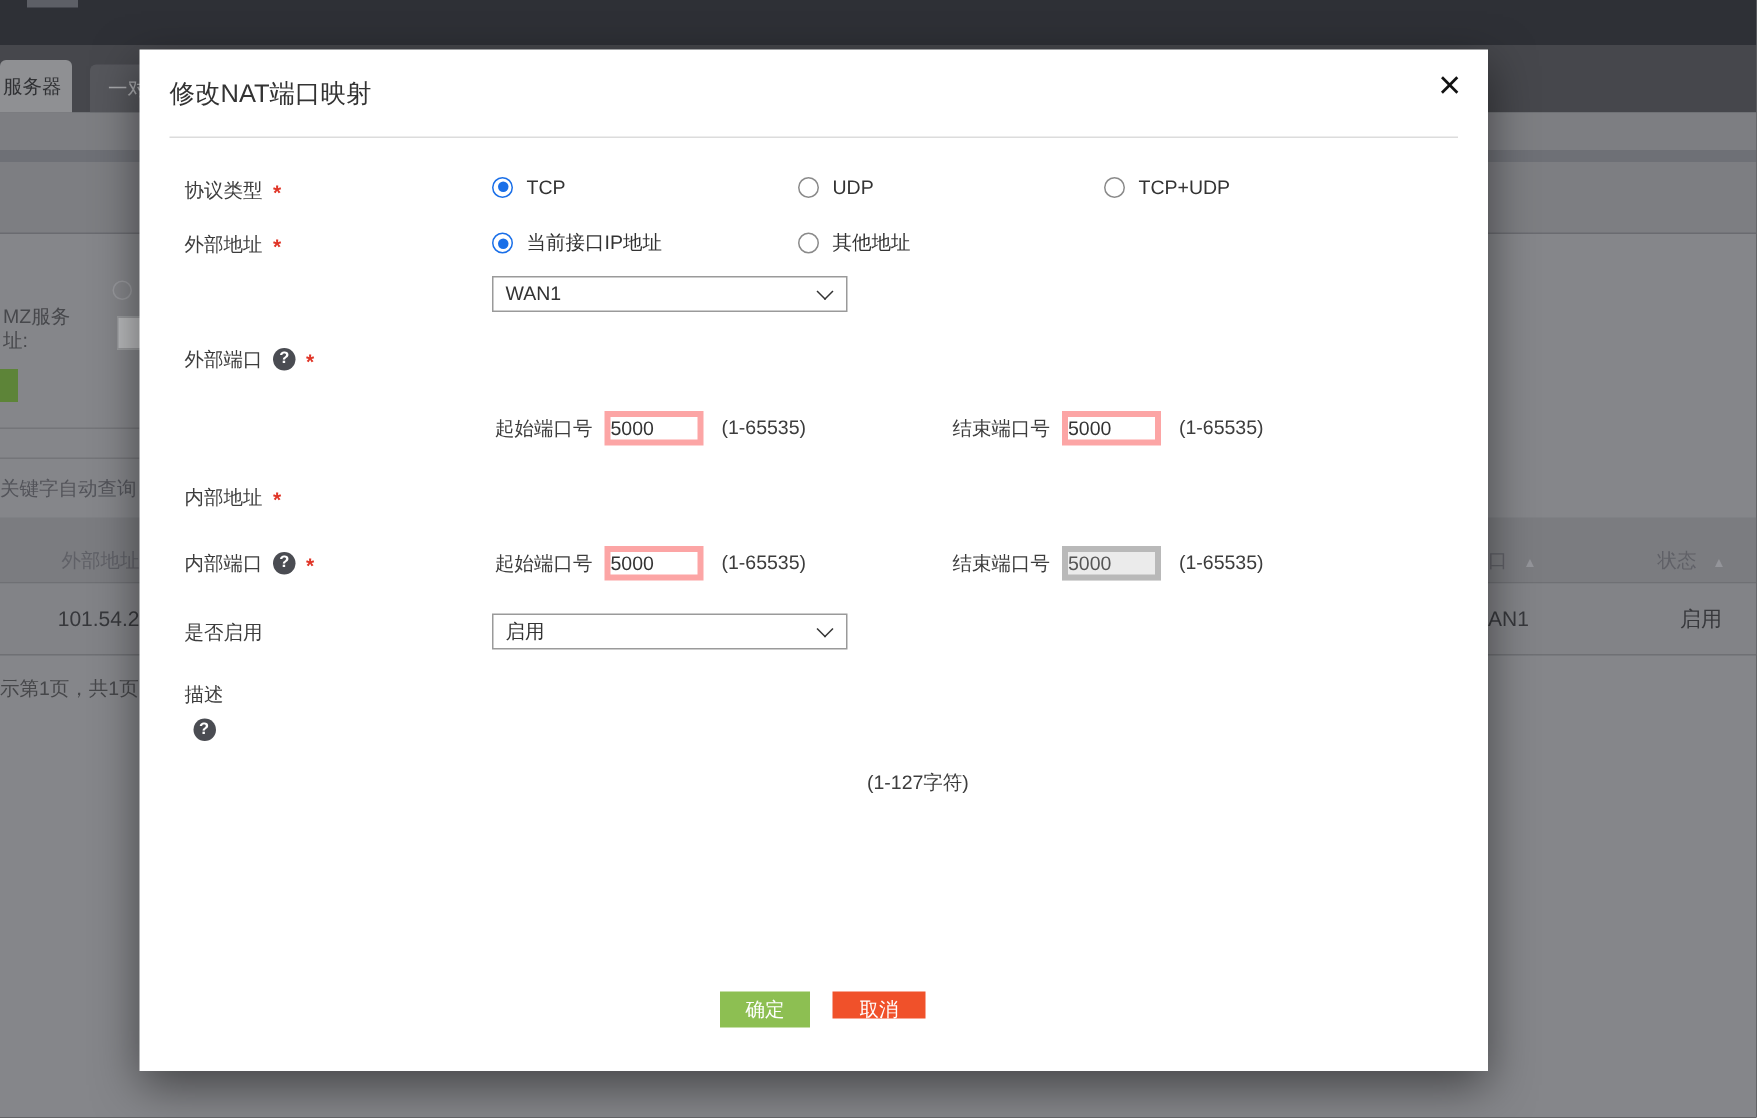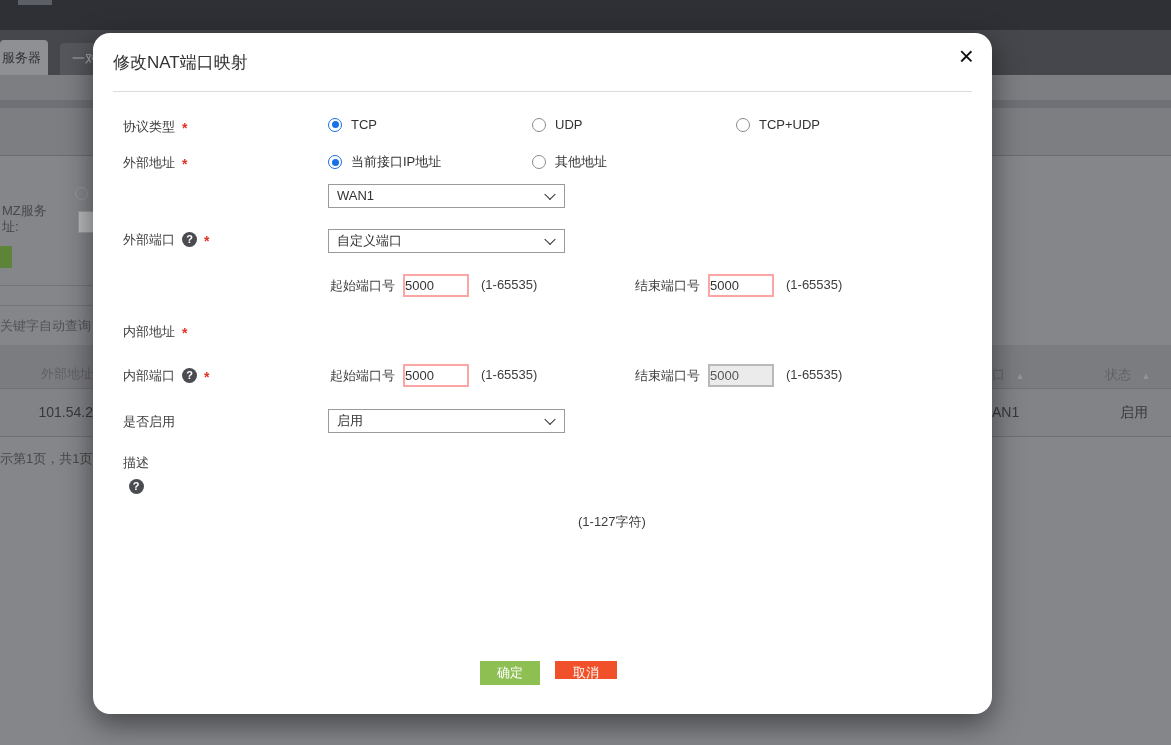--- a/index.html
+++ b/index.html
@@ -24,42 +24,42 @@
   .bg-greenbtn{left:0;top:246px;width:12px;height:22px;background:#5d8438;}
   .hline{height:1px;background:#747579;}
   .th-band{left:0;top:345px;width:1171px;height:44px;background:#7b7c80;border-bottom:1px solid #6f7074;box-sizing:border-box;}
   .tr-band{left:0;top:389px;width:1171px;height:48px;background:#828387;border-bottom:1px solid #6f7074;box-sizing:border-box;}
   .th-text{color:#606167;font-size:13px;white-space:nowrap;}
   .td-text{color:#37383c;font-size:14px;white-space:nowrap;}
   .sort{color:#94959a;font-size:9px;}
 
   
   .modal{left:93px;top:33px;width:899px;height:681px;background:#ffffff;
-         box-shadow:0 10px 30px rgba(0,0,0,.5);border-radius:17px;}
+         box-shadow:0 10px 30px rgba(0,0,0,.5);}
   .m-title{left:20px;top:18px;font-size:17px;color:#333;}
   .m-close{right:18px;top:10px;font-size:26px;color:#111;cursor:pointer;line-height:1;}
   .m-divider{left:20px;top:58px;width:859px;height:1px;background:#dcdcdc;}
 
   .lblrow{display:inline-flex;align-items:center;gap:7px;font-size:13px;color:#3d3d3d;white-space:nowrap;}
   .star{color:#e03426;font-size:14px;margin-top:3px;font-weight:bold;}
   .help{width:15px;height:15px;border-radius:50%;background:#4a4c52;color:#fff;font-size:11px;
         line-height:15px;text-align:center;display:inline-block;font-weight:bold;}
 
   .radio-item{display:inline-flex;align-items:center;gap:9px;font-size:13px;color:#333;cursor:pointer;white-space:nowrap;}
   .radio{width:14px;height:14px;border-radius:50%;box-sizing:border-box;position:relative;border:1.5px solid #8a8a8a;background:#fff;}
   .radio.on{border:1.5px solid #1a6fe8;}
   .radio.on::after{content:"";position:absolute;left:50%;top:50%;width:7px;height:7px;margin:-3.5px 0 0 -3.5px;
                    border-radius:50%;background:#1a6fe8;}
 
   .sel{background:#fff;border:1px solid #9a9a9a;box-sizing:border-box;font-size:13px;color:#333;
        line-height:22px;padding-left:8px;cursor:pointer;}
   .chev{position:absolute;right:10px;top:50%;width:7px;height:7px;border-right:1.6px solid #333;
         border-bottom:1.6px solid #333;transform:translateY(-70%) rotate(45deg);}
 
-  .inp{box-sizing:border-box;border:2px solid #fca5a5;font-size:13px;color:#333;padding:2px 0;
+  .inp{box-sizing:border-box;border:4px solid #fca5a5;font-size:13px;color:#333;padding:2px 0;
        font-family:"Liberation Sans","DejaVu Sans",sans-serif;background:#fff;}
   .inp:disabled{background:#ebebeb;border-color:#b9b9b9;color:#555;}
   .plabel{font-size:13px;color:#3d3d3d;white-space:nowrap;}
   .hint{font-size:13px;color:#3d3d3d;white-space:nowrap;}
 
   .txtarea{box-sizing:border-box;border:1px solid #a3a3a3;font-size:13px;color:#333;padding:5px 7px;
            resize:none;font-family:"Liberation Sans","DejaVu Sans",sans-serif;}
 
   .btn{border:none;font-size:13px;color:#fff;cursor:pointer;text-align:center;line-height:24px;padding:0;
        font-family:"Liberation Sans","DejaVu Sans",sans-serif;}
@@ -146,24 +146,20 @@
     <div class="abs sel" style="left:235px;top:151px;width:237px;height:24px;">
       <span>WAN1</span>
       <span class="chev"></span>
     </div>
 
     <div class="abs lblrow" style="left:30px;top:197px;">
       <span>外部端口</span>
       <span class="help">?</span>
       <span class="star">*</span>
     </div>
-    <div class="abs sel" style="left:235px;top:196px;width:237px;height:24px;">
-      <span>自定义端口</span>
-      <span class="chev"></span>
-    </div>
 
     <div class="abs plabel" style="left:237px;top:244px;">起始端口号</div>
     <input class="abs inp" style="left: 310px; top: 241px; width: 66px; height: 23px;" value="5000">
     <div class="abs hint" style="left:388px;top:244px;">(1-65535)</div>
     <div class="abs plabel" style="left:542px;top:244px;">结束端口号</div>
     <input class="abs inp" style="left: 615px; top: 241px; width: 66px; height: 23px;" value="5000">
     <div class="abs hint" style="left:693px;top:244px;">(1-65535)</div>
 
     <div class="abs lblrow" style="left:30px;top:289px;">
       <span>内部地址</span>

